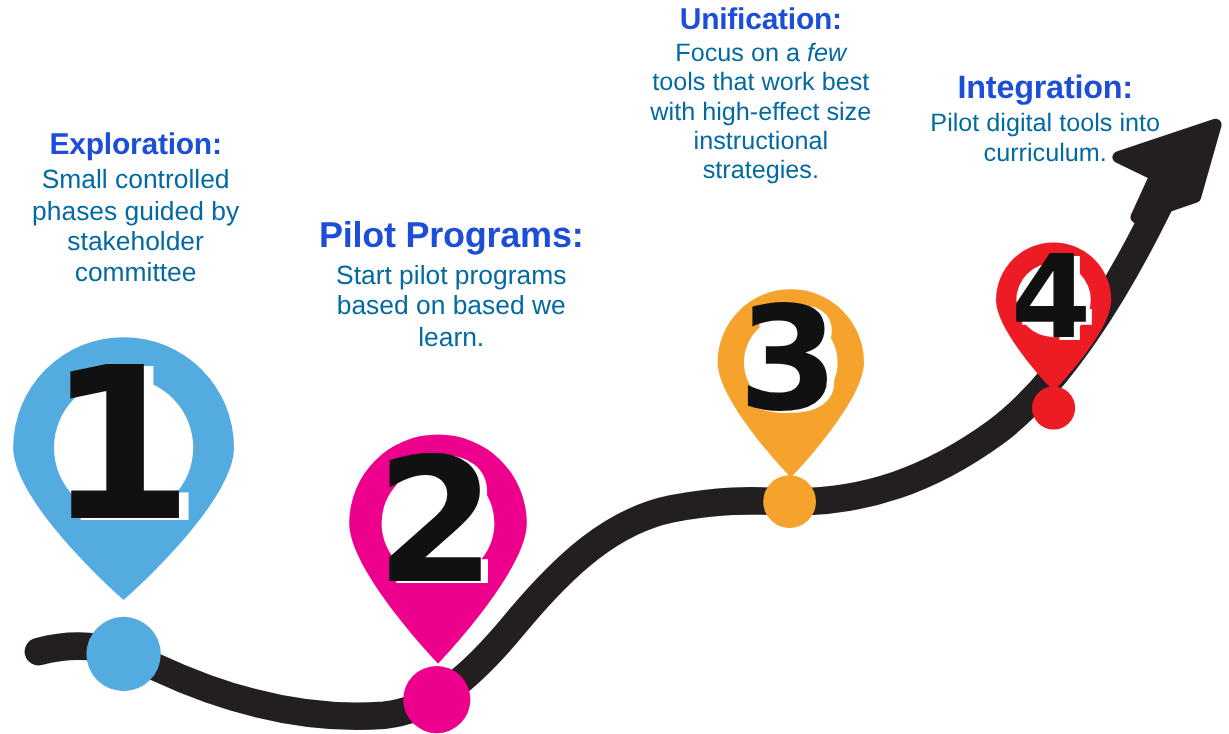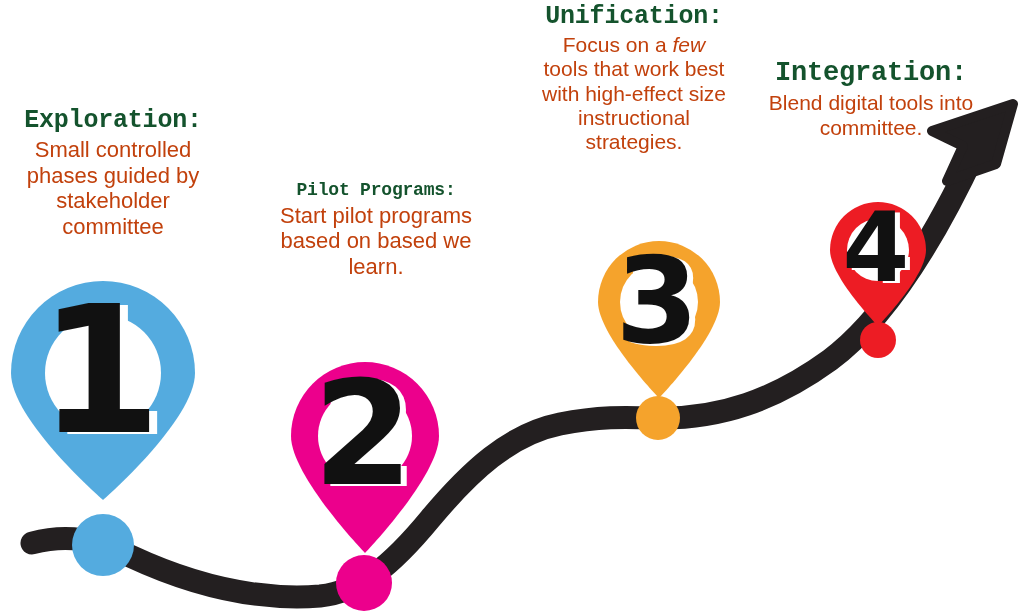--- a/index.html
+++ b/index.html
@@ -30,48 +30,47 @@
   
   .caption {
     position: absolute;
     text-align: center;
     color: #1a1a1a;
     line-height: 1.16;
   }
   .caption .cap-title {
     display: block;
     font-weight: bold;
-    color: #14532d;
+    color: #1d4ed8;
     letter-spacing: -0.2px;
-    font-family: Liberation Mono, monospace;
   }
   .caption .cap-body {
     display: block;
     font-weight: normal;
-    color: #c2410c;
+    color: #0369a1;
   }
   .cap-body em {
     font-style: italic;
   }
 
   #caption-1 {
     left: 4px;
     top: 106px;
     width: 218px;
     font-size: 22px;
   }
   #caption-1 .cap-title { font-size: 25px; margin-bottom: 2px; }
 
   #caption-2 {
     left: 252px;
     top: 180px;
     width: 248px;
     font-size: 22px;
   }
-  #caption-2 .cap-title { font-size: 18px; margin-bottom: 2px; }
+  #caption-2 .cap-title { font-size: 30px; margin-bottom: 2px; }
 
   #caption-3 {
     left: 540px;
     top: 2px;
     width: 188px;
     font-size: 21px;
   }
   #caption-3 .cap-title { font-size: 25px; margin-bottom: 2px; }
 
   #caption-4 {
@@ -184,16 +183,16 @@
     <span class="cap-body">Start pilot programs based on based we learn.</span>
   </div>
 
   <div class="caption" id="caption-3">
     <span class="cap-title">Unification:</span>
     <span class="cap-body"><span>Focus on a </span><em>few</em><span> tools that work best with high-effect size instructional strategies.</span></span>
   </div>
 
   <div class="caption" id="caption-4">
     <span class="cap-title">Integration:</span>
-    <span class="cap-body">Blend digital tools into committee.</span>
+    <span class="cap-body">Pilot digital tools into curriculum.</span>
   </div>
 
 </div>
 
 </body></html>

